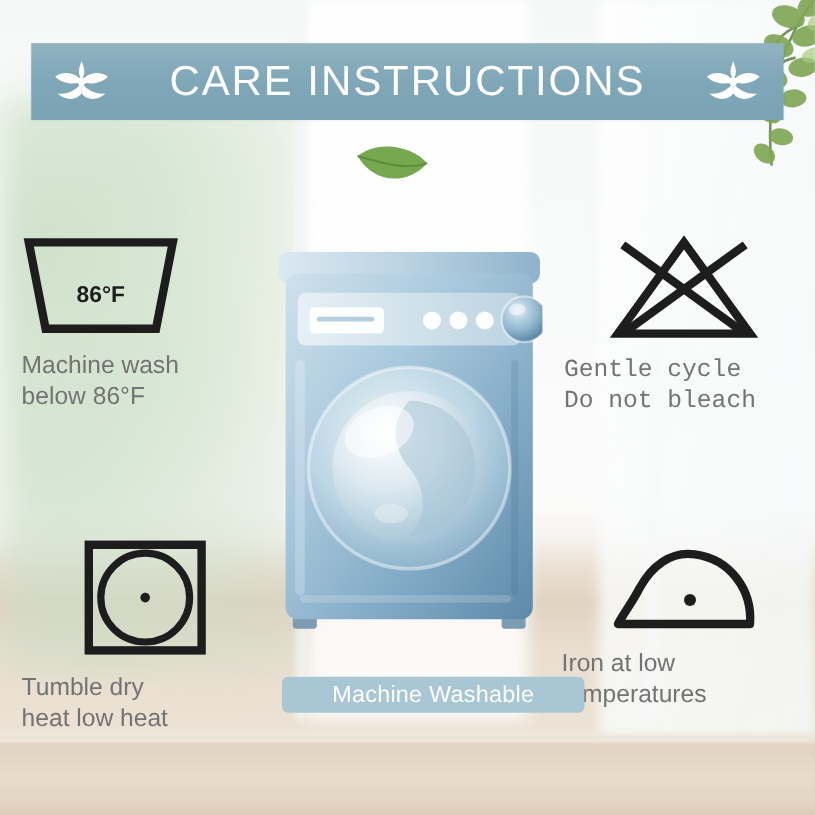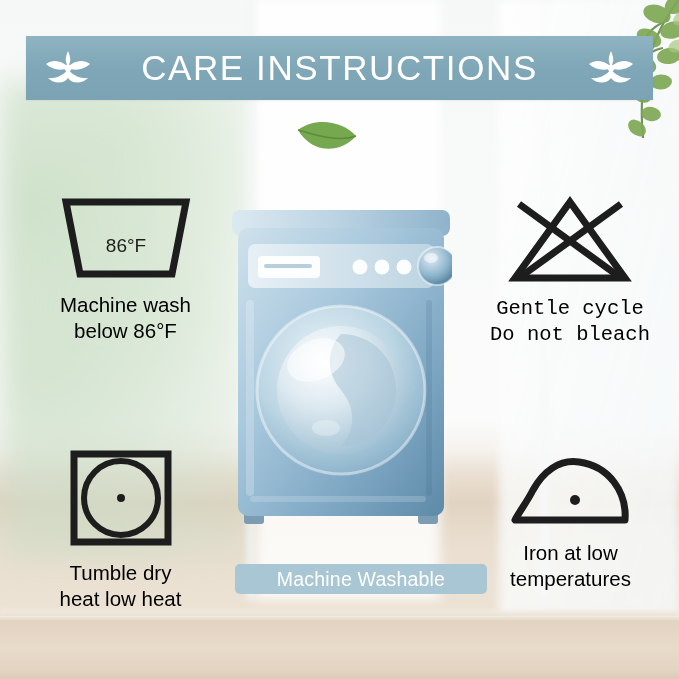--- a/index.html
+++ b/index.html
@@ -82,26 +82,26 @@
   }
   .orn{position:absolute;top:50%;transform:translateY(-50%);width:56px;height:40px;}
   .orn-l{left:14px;} .orn-r{right:14px;}
 
   
   .machine{position:absolute;left:230px;top:208px;width:222px;height:330px;}
 
   
   .icon-block{position:absolute;}
   .cap{
-    font-size:20.5px;color:#000000;line-height:1.25;text-align:center;
+    font-size:20.5px;color:#737373;line-height:1.25;text-align:left;
     white-space:pre-line;
   }
 
   .b-wash{left:18px;top:196px;width:215px;}
-  .b-wash .icn{display:flex;justify-content:center;}
+  .b-wash .icn{display:flex;font-weight:bold;}
   .b-wash .cap{margin-top:10px;}
 
   .b-gentle{left:470px;top:196px;width:200px;font-family:Liberation Mono, monospace;}
   .b-gentle .icn{display:flex;justify-content:center;}
   .b-gentle .cap{margin-top:12px;}
 
   .b-dry{left:18px;top:448px;width:205px;}
   .b-dry .icn{display:flex;justify-content:center;}
   .b-dry .cap{margin-top:12px;}
 

